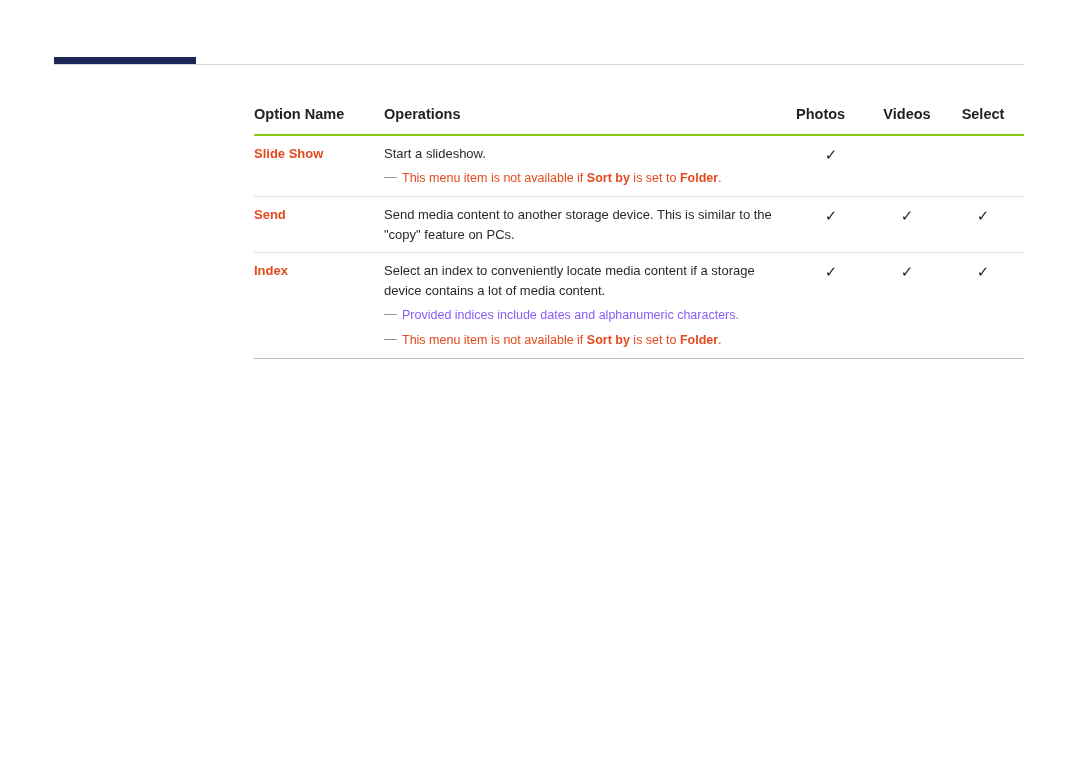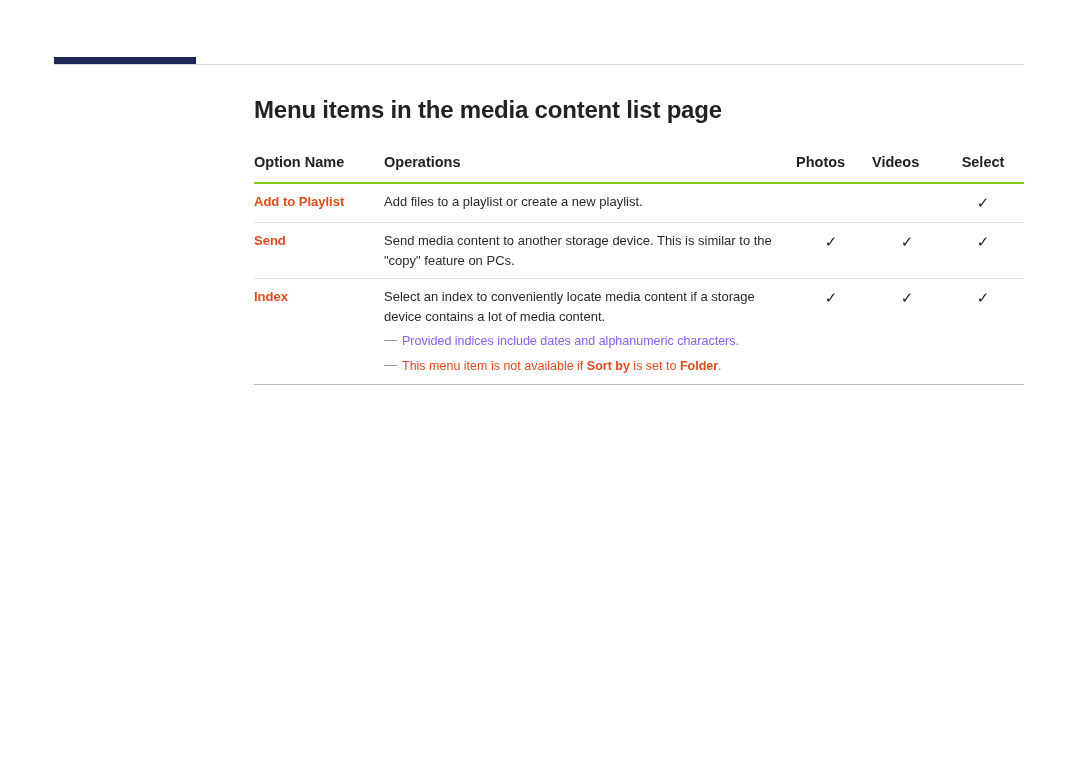--- a/index.html
+++ b/index.html
@@ -93,46 +93,45 @@
   .note .hl { color: #e34a1e; font-weight: 700; }
   .note.red  { color: #e34a1e; }
 </style>
 </head>
 <body>
 
 <div class="accent-bar"></div>
 <div class="hr-top"></div>
 
 <div class="page">
-  <h1>Menu items in the media content list page</h1>
 
   <table>
     <colgroup>
       <col class="c-name">
         <col class="c-ops">
         <col class="c-ph">
         <col class="c-vi">
         <col class="c-mu">
     </colgroup>
     <thead>
       <tr>
         <th>Option Name</th>
         <th>Operations</th>
         <th style="">Photos</th>
-        <th style="text-align:left">Videos</th>
+        <th style="text-align:center">Videos</th>
         <th style="text-align:center">Select</th>
       </tr>
     </thead>
     <tbody id="tbody">
         <tr>
-          <td class="opt-name">Add to Playlist</td>
-          <td><span>Add files to a playlist or create a new playlist.</span></td>
+          <td class="opt-name">Slide Show</td>
+          <td><span>Start a slideshow.</span><div class="note red">This menu item is not available if <span class="hl">Sort by</span> is set to <span class="hl">Folder</span>.</div></td>
+          <td class="tick">✓</td>
           <td class="tick"></td>
           <td class="tick"></td>
-          <td class="tick">✓</td>
         </tr>
         <tr>
           <td class="opt-name">Send</td>
           <td><span>Send media content to another storage device. This is similar to the "copy" feature on PCs.</span></td>
           <td class="tick">✓</td>
           <td class="tick">✓</td>
           <td class="tick">✓</td>
         </tr>
         <tr class="last-row">
           <td class="opt-name">Index</td>

